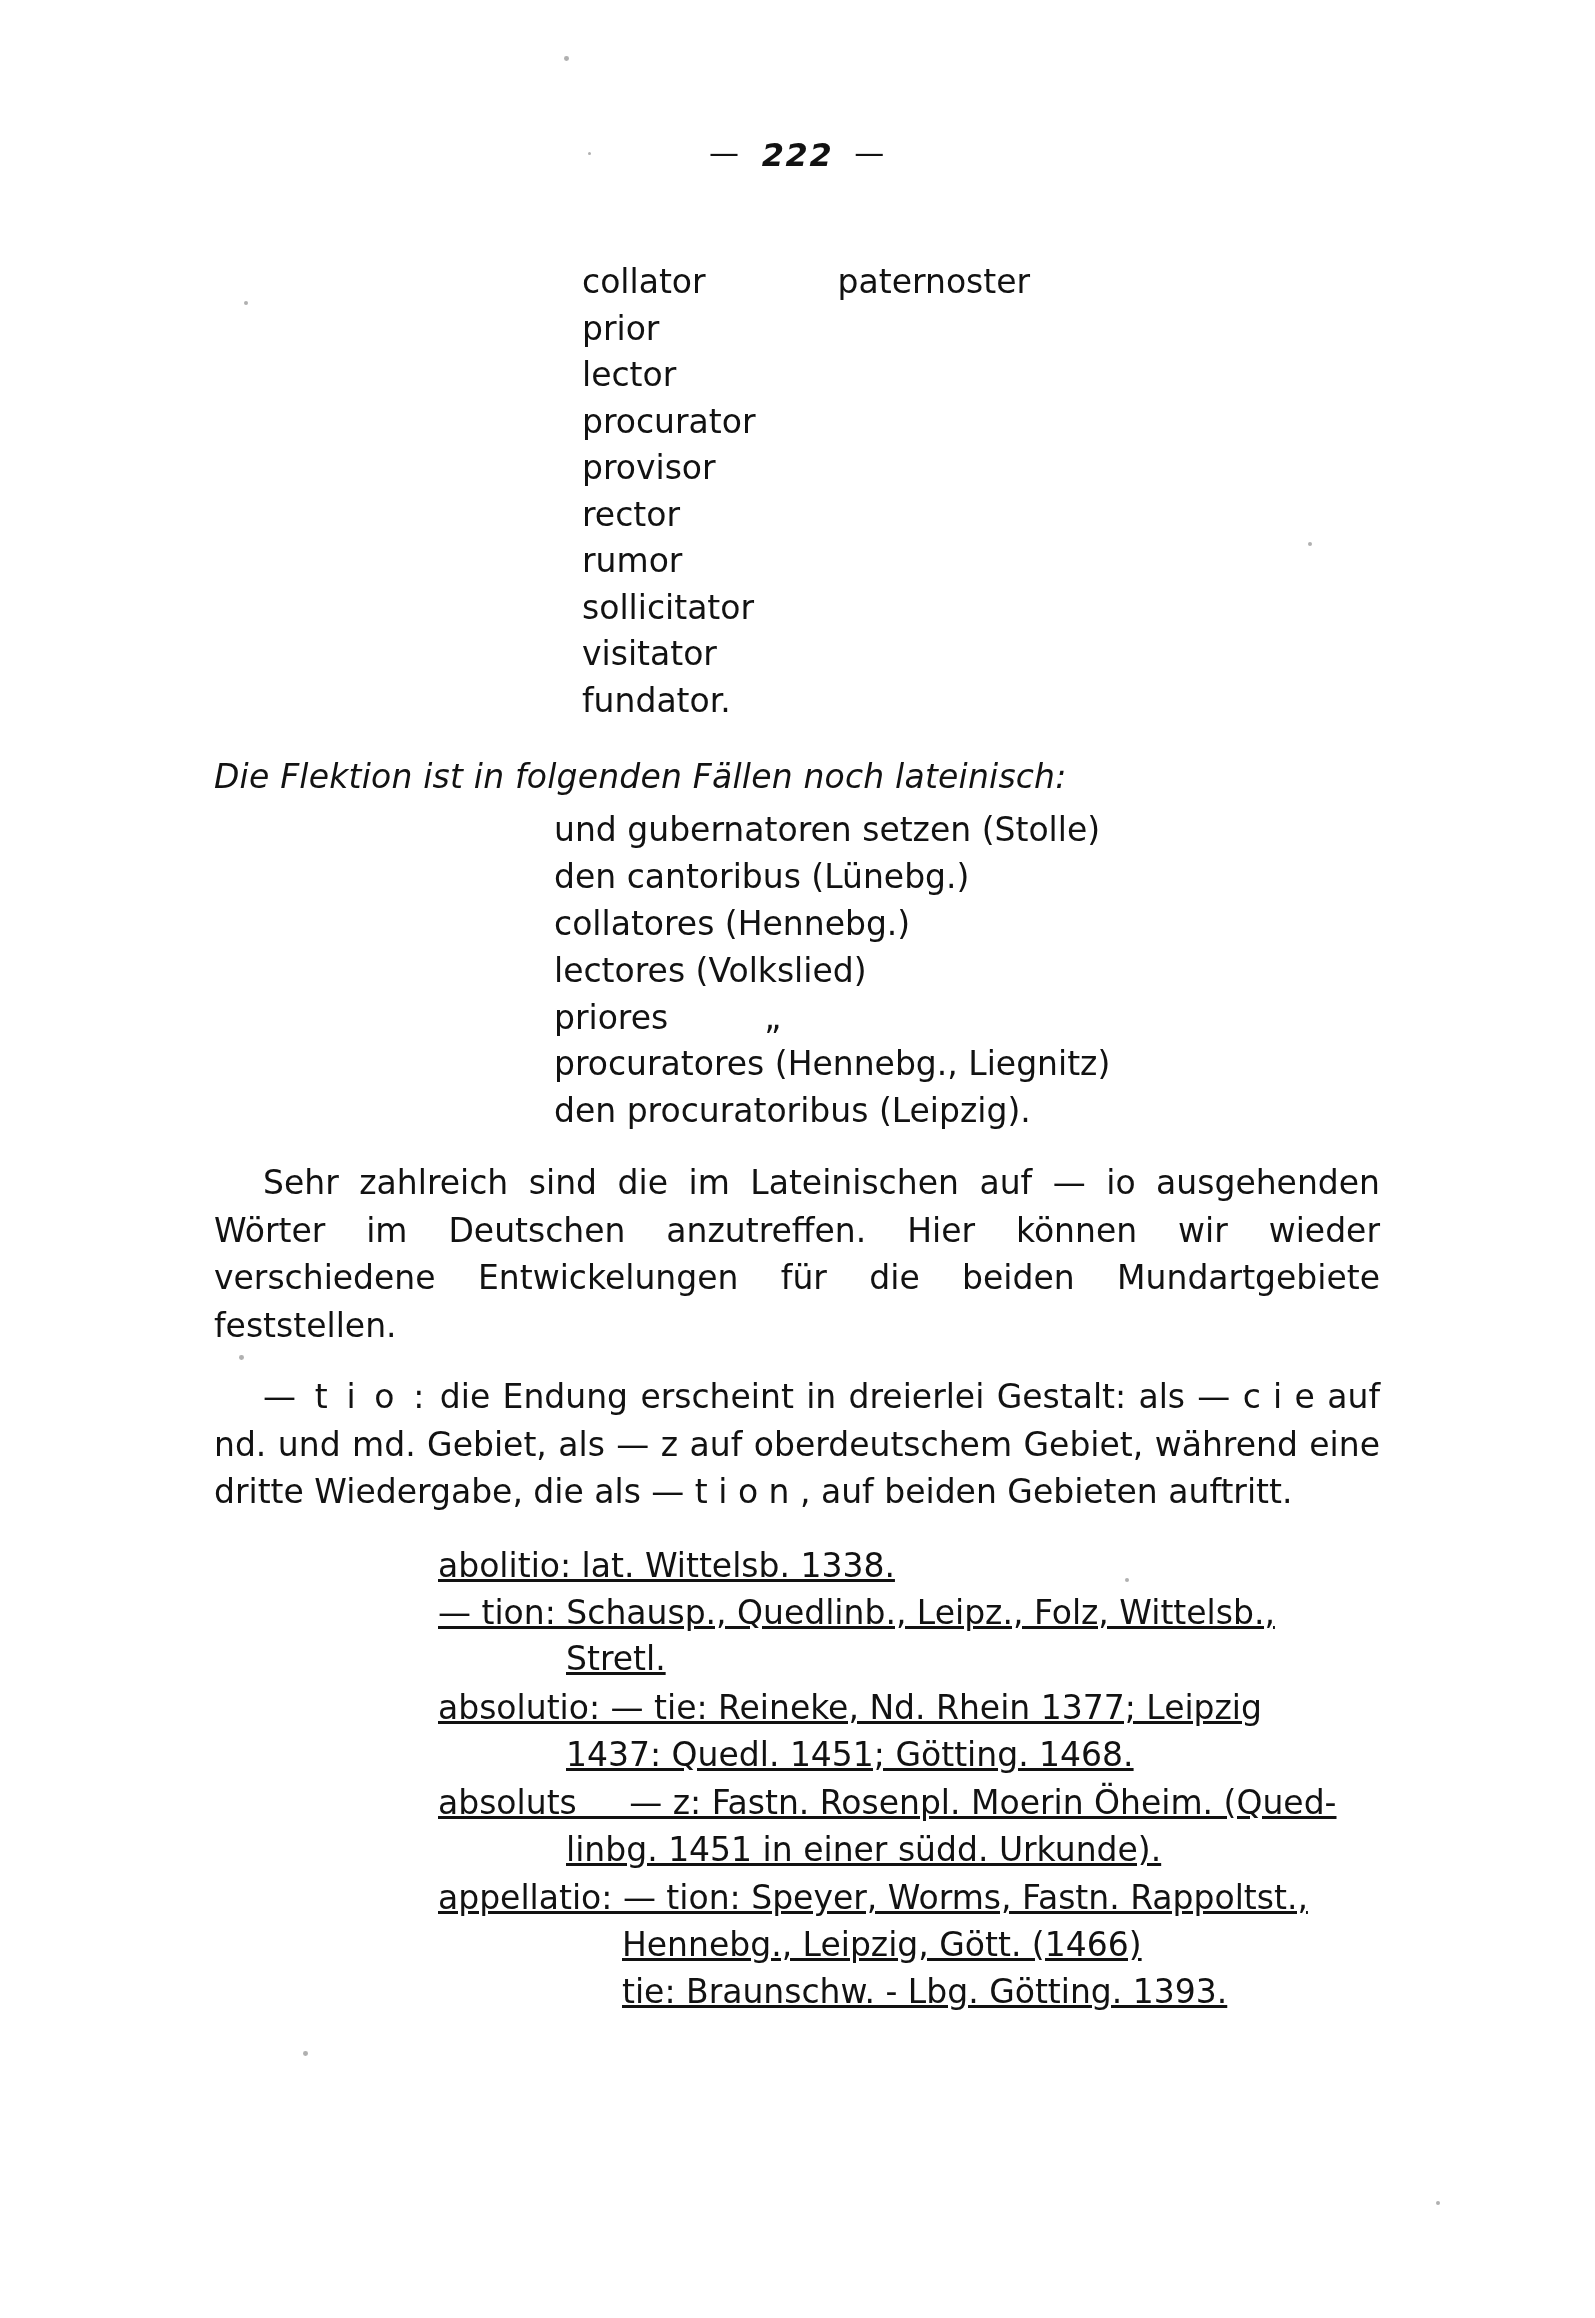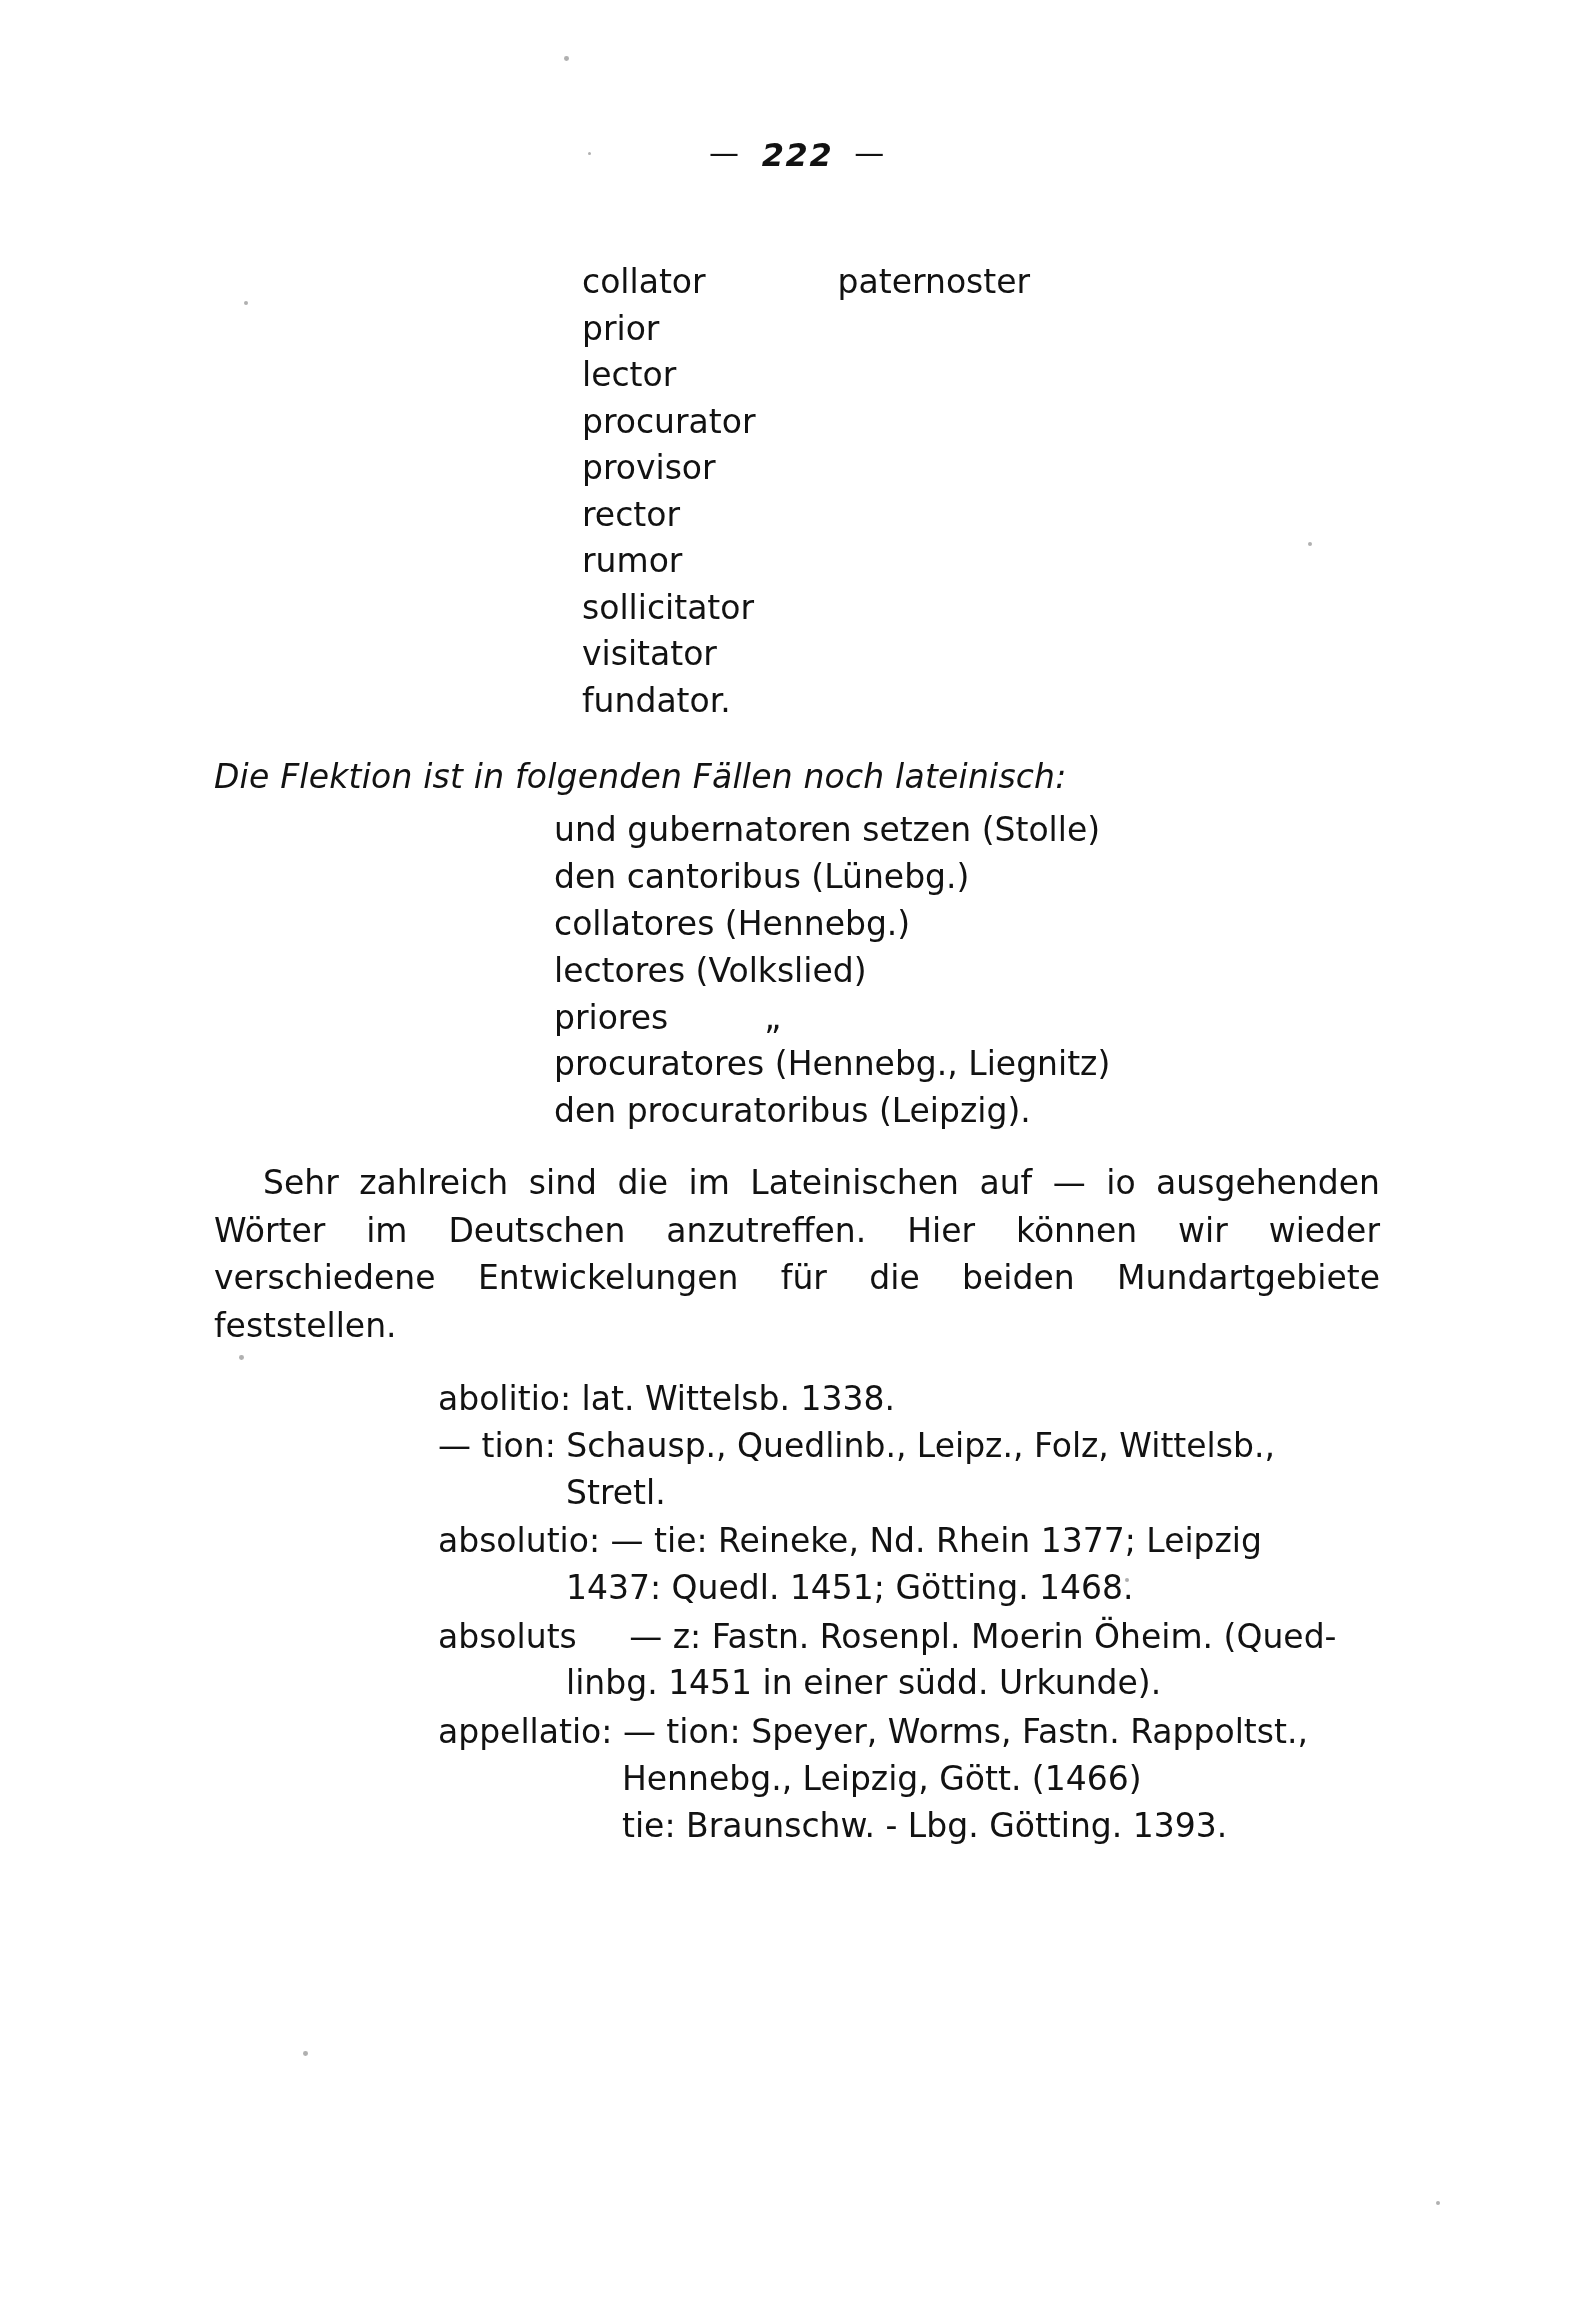--- a/index.html
+++ b/index.html
@@ -126,20 +126,21 @@
 
   
   .entries {
     margin-top: 27px;
     font-size: 33px;
     line-height: 1.42;
   }
   .entry {
     display: block;
     margin-bottom: 1.6px;
+    text-decoration: underline;
   }
   .entry .row {
     display: block;
     white-space: pre-wrap;
   }
   .e-i1 { padding-left: 203px; text-indent: -28px; }
   .e-i2 { padding-left: 303px; }
   .e-i4 { padding-left: 359px; }
 
   
@@ -186,20 +187,23 @@
       <li><span>lectores (Volkslied)</span></li>
       <li><span>priores</span><span class="quotes">„</span></li>
       <li><span>procuratores (Hennebg., Liegnitz)</span></li>
       <li><span>den procuratoribus (Leipzig).</span></li>
     </ul>
 
     <div class="para-block" style="margin-left:-49px;">
       <p class="indent-first">Sehr zahlreich sind die im Lateinischen auf — io ausgehenden Wörter im Deutschen anzutreffen. Hier können wir wieder verschiedene Entwickelungen für die beiden Mundartgebiete feststellen.</p>
     </div>
 
+    <div class="para-block" style="margin-left:-49px;">
+      <p class="indent-first"><span class="spaced">— t i o :</span><span> die Endung erscheint in dreierlei Gestalt: als — c i e auf nd. und md. Gebiet, als — z auf oberdeutschem Gebiet, während eine dritte Wiedergabe, die als — t i o n , auf beiden Gebieten auftritt.</span></p>
+    </div>
 
     <div class="entries">
 
       <div class="entry">
         <span class="row e-i1">abolitio: lat. Wittelsb. 1338.</span>
         <span class="row e-i1">— tion: Schausp., Quedlinb., Leipz., Folz, Wittelsb.,</span>
         <span class="row e-i2">Stretl.</span>
       </div>
 
       <div class="entry">

